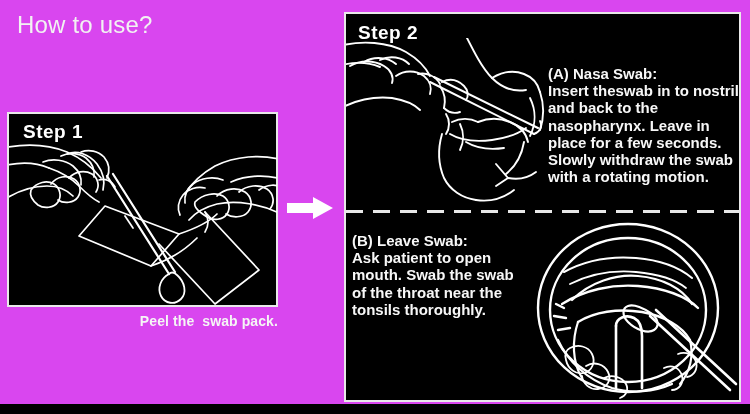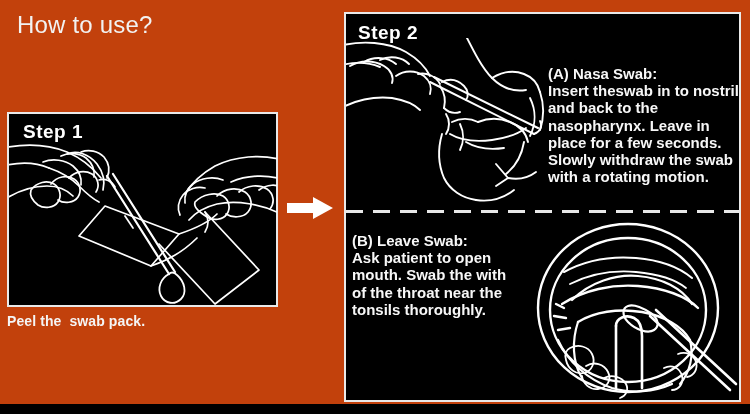--- a/index.html
+++ b/index.html
@@ -4,21 +4,21 @@
 <style>
   html, body {
     margin: 0;
     padding: 0;
     background: #000000;
   }
   #page {
     position: relative;
     width: 750px;
     height: 404px;
-    background: #c2410c;
+    background: #d946ef;
     overflow: hidden;
     font-family: "Liberation Sans", sans-serif;
     color: #ffffff;
   }
 
   
   #page-title {
     position: absolute;
     left: 17px;
     top: 11px;
@@ -61,21 +61,21 @@
   }
   #step1-label { left: 14px; top: 7px; }
   #step2-label { left: 12px; top: 8px; }
 
   
   #step1-caption {
     position: absolute;
     left: 7px;
     top: 313px;
     width: 271px;
-    text-align: left;
+    text-align: right;
     font-size: 14px;
     font-weight: 700;
     letter-spacing: 0.1px;
     color: #f5f5f5;
     white-space: pre;
   }
 
   
   #flow-arrow {
     position: absolute;
@@ -248,21 +248,21 @@
 and back to the
 nasopharynx. Leave in
 place for a few seconds.
 Slowly withdraw the swab
 with a rotating motion.</span></div>
 
   <div id="panel-divider"></div>
 
   <div id="throat-text" class="swab-text"><span>(B) Leave Swab:</span>
 <span>Ask patient to open
-mouth. Swab the with
+mouth. Swab the swab
 of the throat near the
 tonsils thoroughly.</span></div>
 
   <svg id="illus-throat" class="illustration" width="204" height="184" viewBox="0 0 204 184">
     <g class="ink" stroke-width="2.4">
 
       <ellipse cx="94" cy="92" rx="90" ry="84"></ellipse>
       <ellipse cx="94" cy="94" rx="78" ry="72"></ellipse>
 
       <path d="M30 56 C 52 44, 78 40, 102 42 C 126 44, 146 52, 158 62" stroke-width="2.0"></path>

